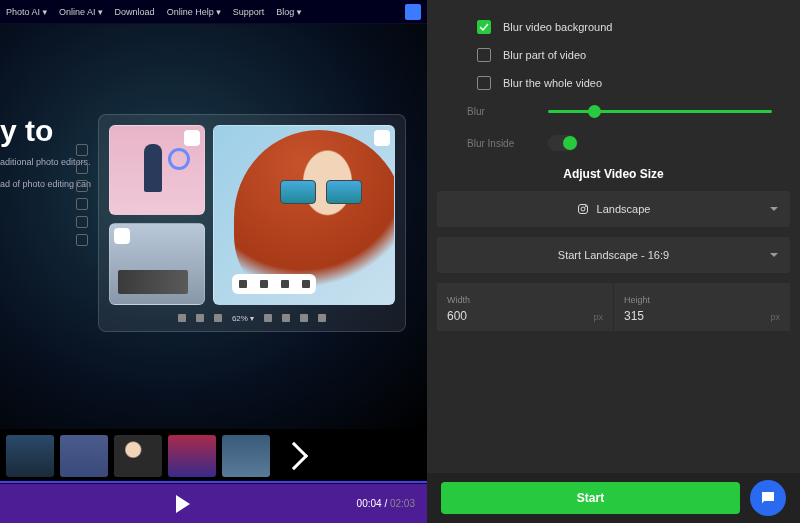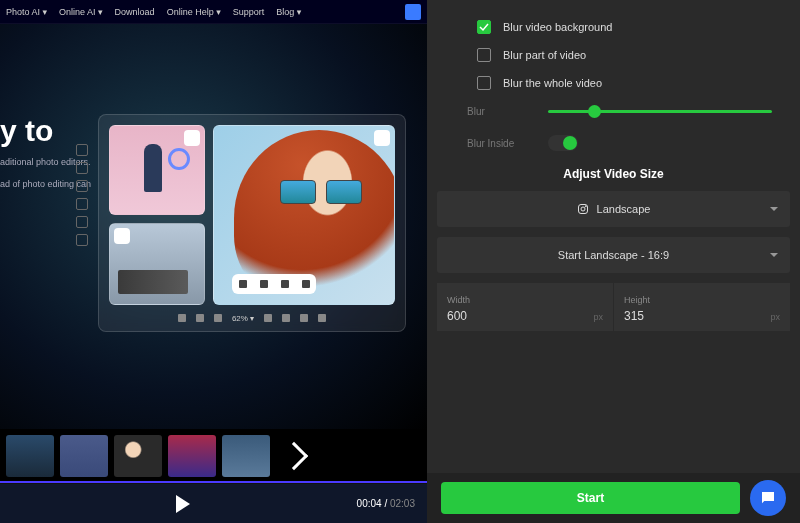--- a/index.html
+++ b/index.html
@@ -49,21 +49,21 @@
   .filmstrip::after{content:"";position:absolute;left:0;right:0;bottom:0;height:2px;background:#4a3aff;}
   .fs { width:48px; height:42px; border-radius:3px; }
   .fs1{background:linear-gradient(#2a4a6a,#1a2a3a);}
   .fs2{background:linear-gradient(#4a5a8a,#3a4a7a);}
   .fs3{background:radial-gradient(circle at 40% 35%,#f2d4b8 18%,#2a2a2a 22%);}
   .fs4{background:linear-gradient(#a82a4a,#3a2a8a);}
   .fs5{background:linear-gradient(#3a5a7a,#5a7a9a);}
   .chev { width:20px;height:20px;border-right:3px solid #fff;border-top:3px solid #fff;transform:rotate(45deg);margin-left:8px;cursor:pointer;}
 
   
-  .player { height:40px; display:flex; align-items:center; padding:0 12px; background:#0f172a; gap:2px; border-top:1px solid #111;}
+  .player { height:40px; display:flex; align-items:center; padding:0 12px; background:#4c1d95; gap:2px; border-top:1px solid #111;}
   .play { width:0;height:0;border-left:14px solid #fff;border-top:9px solid transparent;border-bottom:9px solid transparent;margin:0 auto;cursor:pointer;}
   .player .spacer{flex:1;}
   .time { font-size:10px;color:#fff;}
   .time .dur{color:#888;}
 
   
   .opts { padding: 20px 40px 10px 50px; display:flex; flex-direction:column; gap:14px; }
   .opt { display:flex; align-items:center; gap:12px; font-size:11px; color:#ddd; cursor:pointer;}
   .cb { width:14px;height:14px;border:1px solid #888;border-radius:2px;display:flex;align-items:center;justify-content:center;}
   .cb.checked { background:#27c93f;border-color:#27c93f;}

